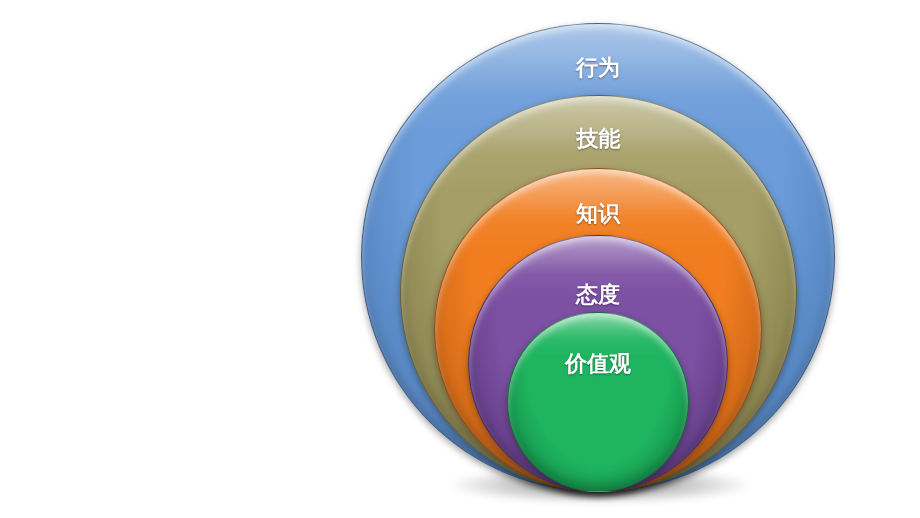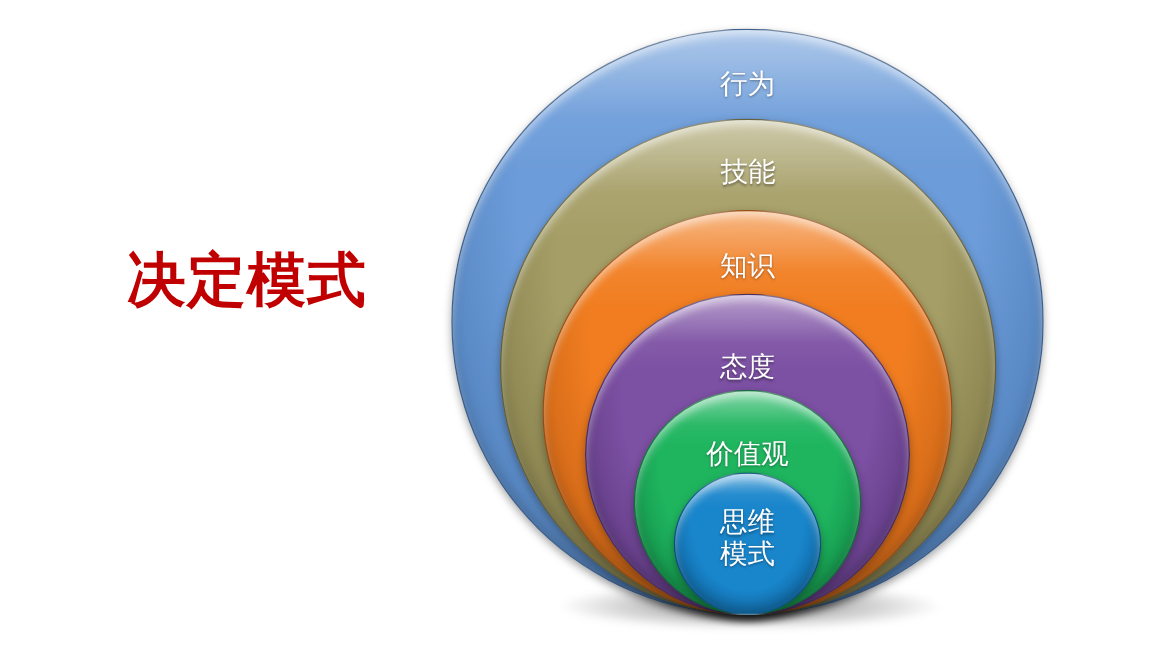--- a/index.html
+++ b/index.html
@@ -38,57 +38,52 @@
   }
   #ring-0 { left:361px; top:23px;  width:472px; height:467px; }
   #ring-1 { left:400px; top:95px;  width:395px; height:395px; }
   #ring-2 { left:434px; top:168px; width:326px; height:322px; }
   #ring-3 { left:468px; top:235px; width:258px; height:255px; }
   #ring-4 { left:507px; top:312px; width:180px; height:178px; }
   #ring-5 { left:539px; top:378px; width:116px; height:112px; }
 
   .ring-label {
     position:absolute; left:50%; transform:translateX(-50%);
-    color:#ffffff; font-weight:400; font-size:22px; line-height:25px;
+    color:#ffffff; font-weight:700; font-size:22px; line-height:25px;
     text-align:center; white-space:pre-line;
     text-shadow:0 1px 2px rgba(0,0,0,0.40);
   }
   #ring-0 .ring-label { top:31px; }
   #ring-1 .ring-label { top:30px; }
   #ring-2 .ring-label { top:32px; }
   #ring-3 .ring-label { top:46px; }
   #ring-4 .ring-label { top:38px; }
   #ring-5 .ring-label { top:27px; }
 </style>
 </head>
 <body>
 
 <div class="stage">
 
   <div class="title-block">
-    <div class="title-zh" style="color: rgb(192, 0, 0);">决定模式</div>
   </div>
 
   <div class="diagram">
     <div class="ground-shadow"></div>
 
     <div class="ring" id="ring-0" style="background-image: linear-gradient(rgba(255, 255, 255, 0.45) 0%, rgba(255, 255, 255, 0.06) 15%, rgba(255, 255, 255, 0) 24%), radial-gradient(at 50% 30%, rgb(108, 156, 217) 55%, rgb(62, 110, 168) 100%);">
       <span class="ring-label">行为</span>
     </div>
     <div class="ring" id="ring-1" style="background-image: linear-gradient(rgba(255, 255, 255, 0.45) 0%, rgba(255, 255, 255, 0.06) 15%, rgba(255, 255, 255, 0) 24%), radial-gradient(at 50% 30%, rgb(165, 158, 102) 55%, rgb(110, 104, 56) 100%);">
       <span class="ring-label">技能</span>
     </div>
     <div class="ring" id="ring-2" style="background-image: linear-gradient(rgba(255, 255, 255, 0.45) 0%, rgba(255, 255, 255, 0.06) 15%, rgba(255, 255, 255, 0) 24%), radial-gradient(at 50% 30%, rgb(241, 125, 32) 55%, rgb(174, 83, 16) 100%);">
       <span class="ring-label">知识</span>
     </div>
     <div class="ring" id="ring-3" style="background-image: linear-gradient(rgba(255, 255, 255, 0.45) 0%, rgba(255, 255, 255, 0.06) 15%, rgba(255, 255, 255, 0) 24%), radial-gradient(at 50% 30%, rgb(124, 80, 163) 55%, rgb(78, 44, 110) 100%);">
       <span class="ring-label">态度</span>
     </div>
     <div class="ring" id="ring-4" style="background-image: linear-gradient(rgba(255, 255, 255, 0.45) 0%, rgba(255, 255, 255, 0.06) 15%, rgba(255, 255, 255, 0) 24%), radial-gradient(at 50% 30%, rgb(31, 181, 95) 55%, rgb(12, 122, 60) 100%);">
       <span class="ring-label">价值观</span>
     </div>
-    <div class="ring" id="ring-5" style="background-image: linear-gradient(rgba(255, 255, 255, 0.45) 0%, rgba(255, 255, 255, 0.06) 15%, rgba(255, 255, 255, 0) 24%), radial-gradient(at 50% 30%, rgb(25, 133, 203) 55%, rgb(10, 88, 144) 100%);">
-      <span class="ring-label">思维
-模式</span>
-    </div>
   </div>
 
 </div>
 
 </body></html>

